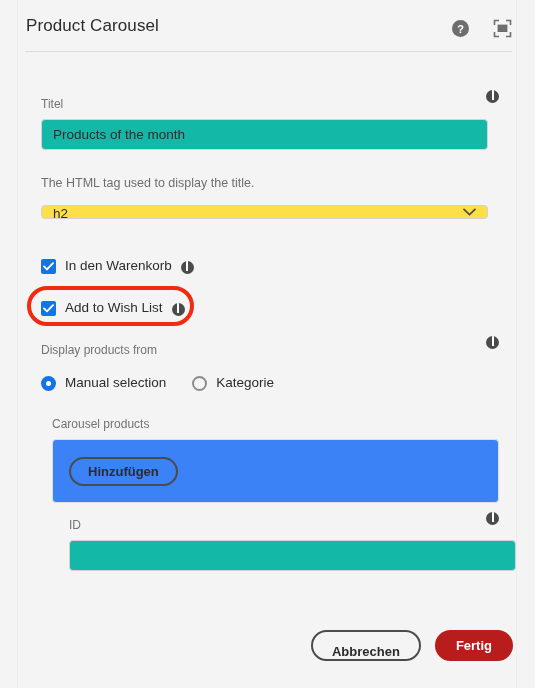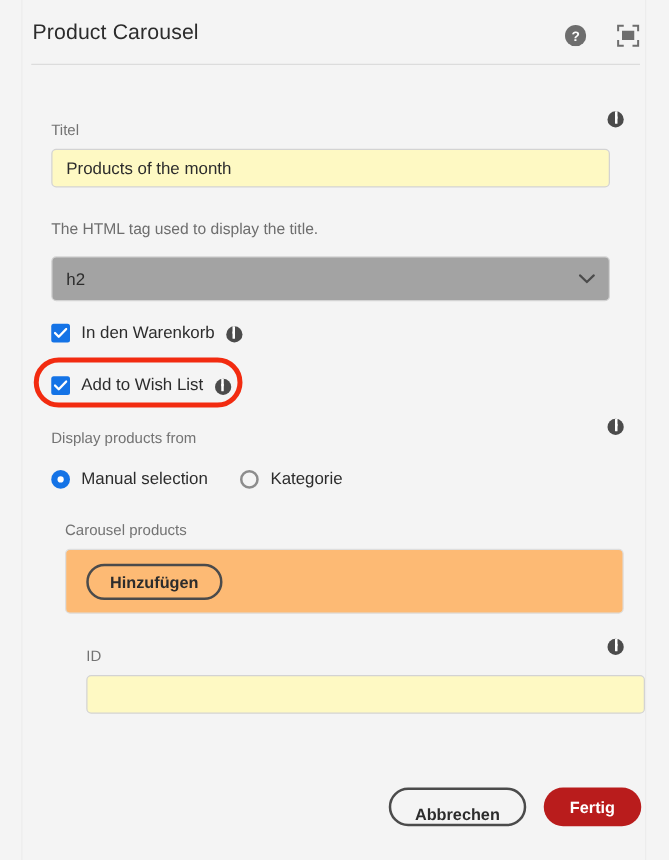--- a/index.html
+++ b/index.html
@@ -91,39 +91,38 @@
   }
   .help-text {
     font-size: 12.5px;
     color: #6e6e6e;
     line-height: 15px;
   }
   .text-input {
     box-sizing: border-box;
     width: 447px;
     height: 31px;
-    background: #fef9c3;
+    background: #14b8a6;
     border: 1px solid #d3d3d3;
     border-radius: 4px;
     font-family: "Liberation Sans", sans-serif;
     font-size: 13.5px;
     color: #2c2c2c;
     padding: 0 11px;
     outline: none;
   }
   .select-box {
     box-sizing: border-box;
     position: relative;
     width: 447px;
-    height: 36px;
-    background: #a3a3a3;
+    height: 14px;
+    background: #fde047;
     border: 1px solid #d3d3d3;
     border-radius: 4px;
     display: flex;
-    align-items: center;
     padding: 0 11px;
     font-size: 13.5px;
     color: #2c2c2c;
     cursor: pointer;
   }
   .select-chevron {
     position: absolute;
     right: 11px;
     top: 50%;
     transform: translateY(-50%);
@@ -217,22 +216,22 @@
   .radio-label {
     font-size: 13.5px;
     color: #2c2c2c;
     line-height: 16px;
   }
 
   
   .drop-area {
     box-sizing: border-box;
     width: 447px;
-    height: 52px;
-    background: #fdba74;
+    height: 64px;
+    background: #3b82f6;
     border: 1px solid #dedede;
     border-radius: 4px;
     display: flex;
     align-items: center;
     padding-left: 16px;
   }
   .pill-btn {
     box-sizing: border-box;
     height: 29px;
     padding: 0 17px;

